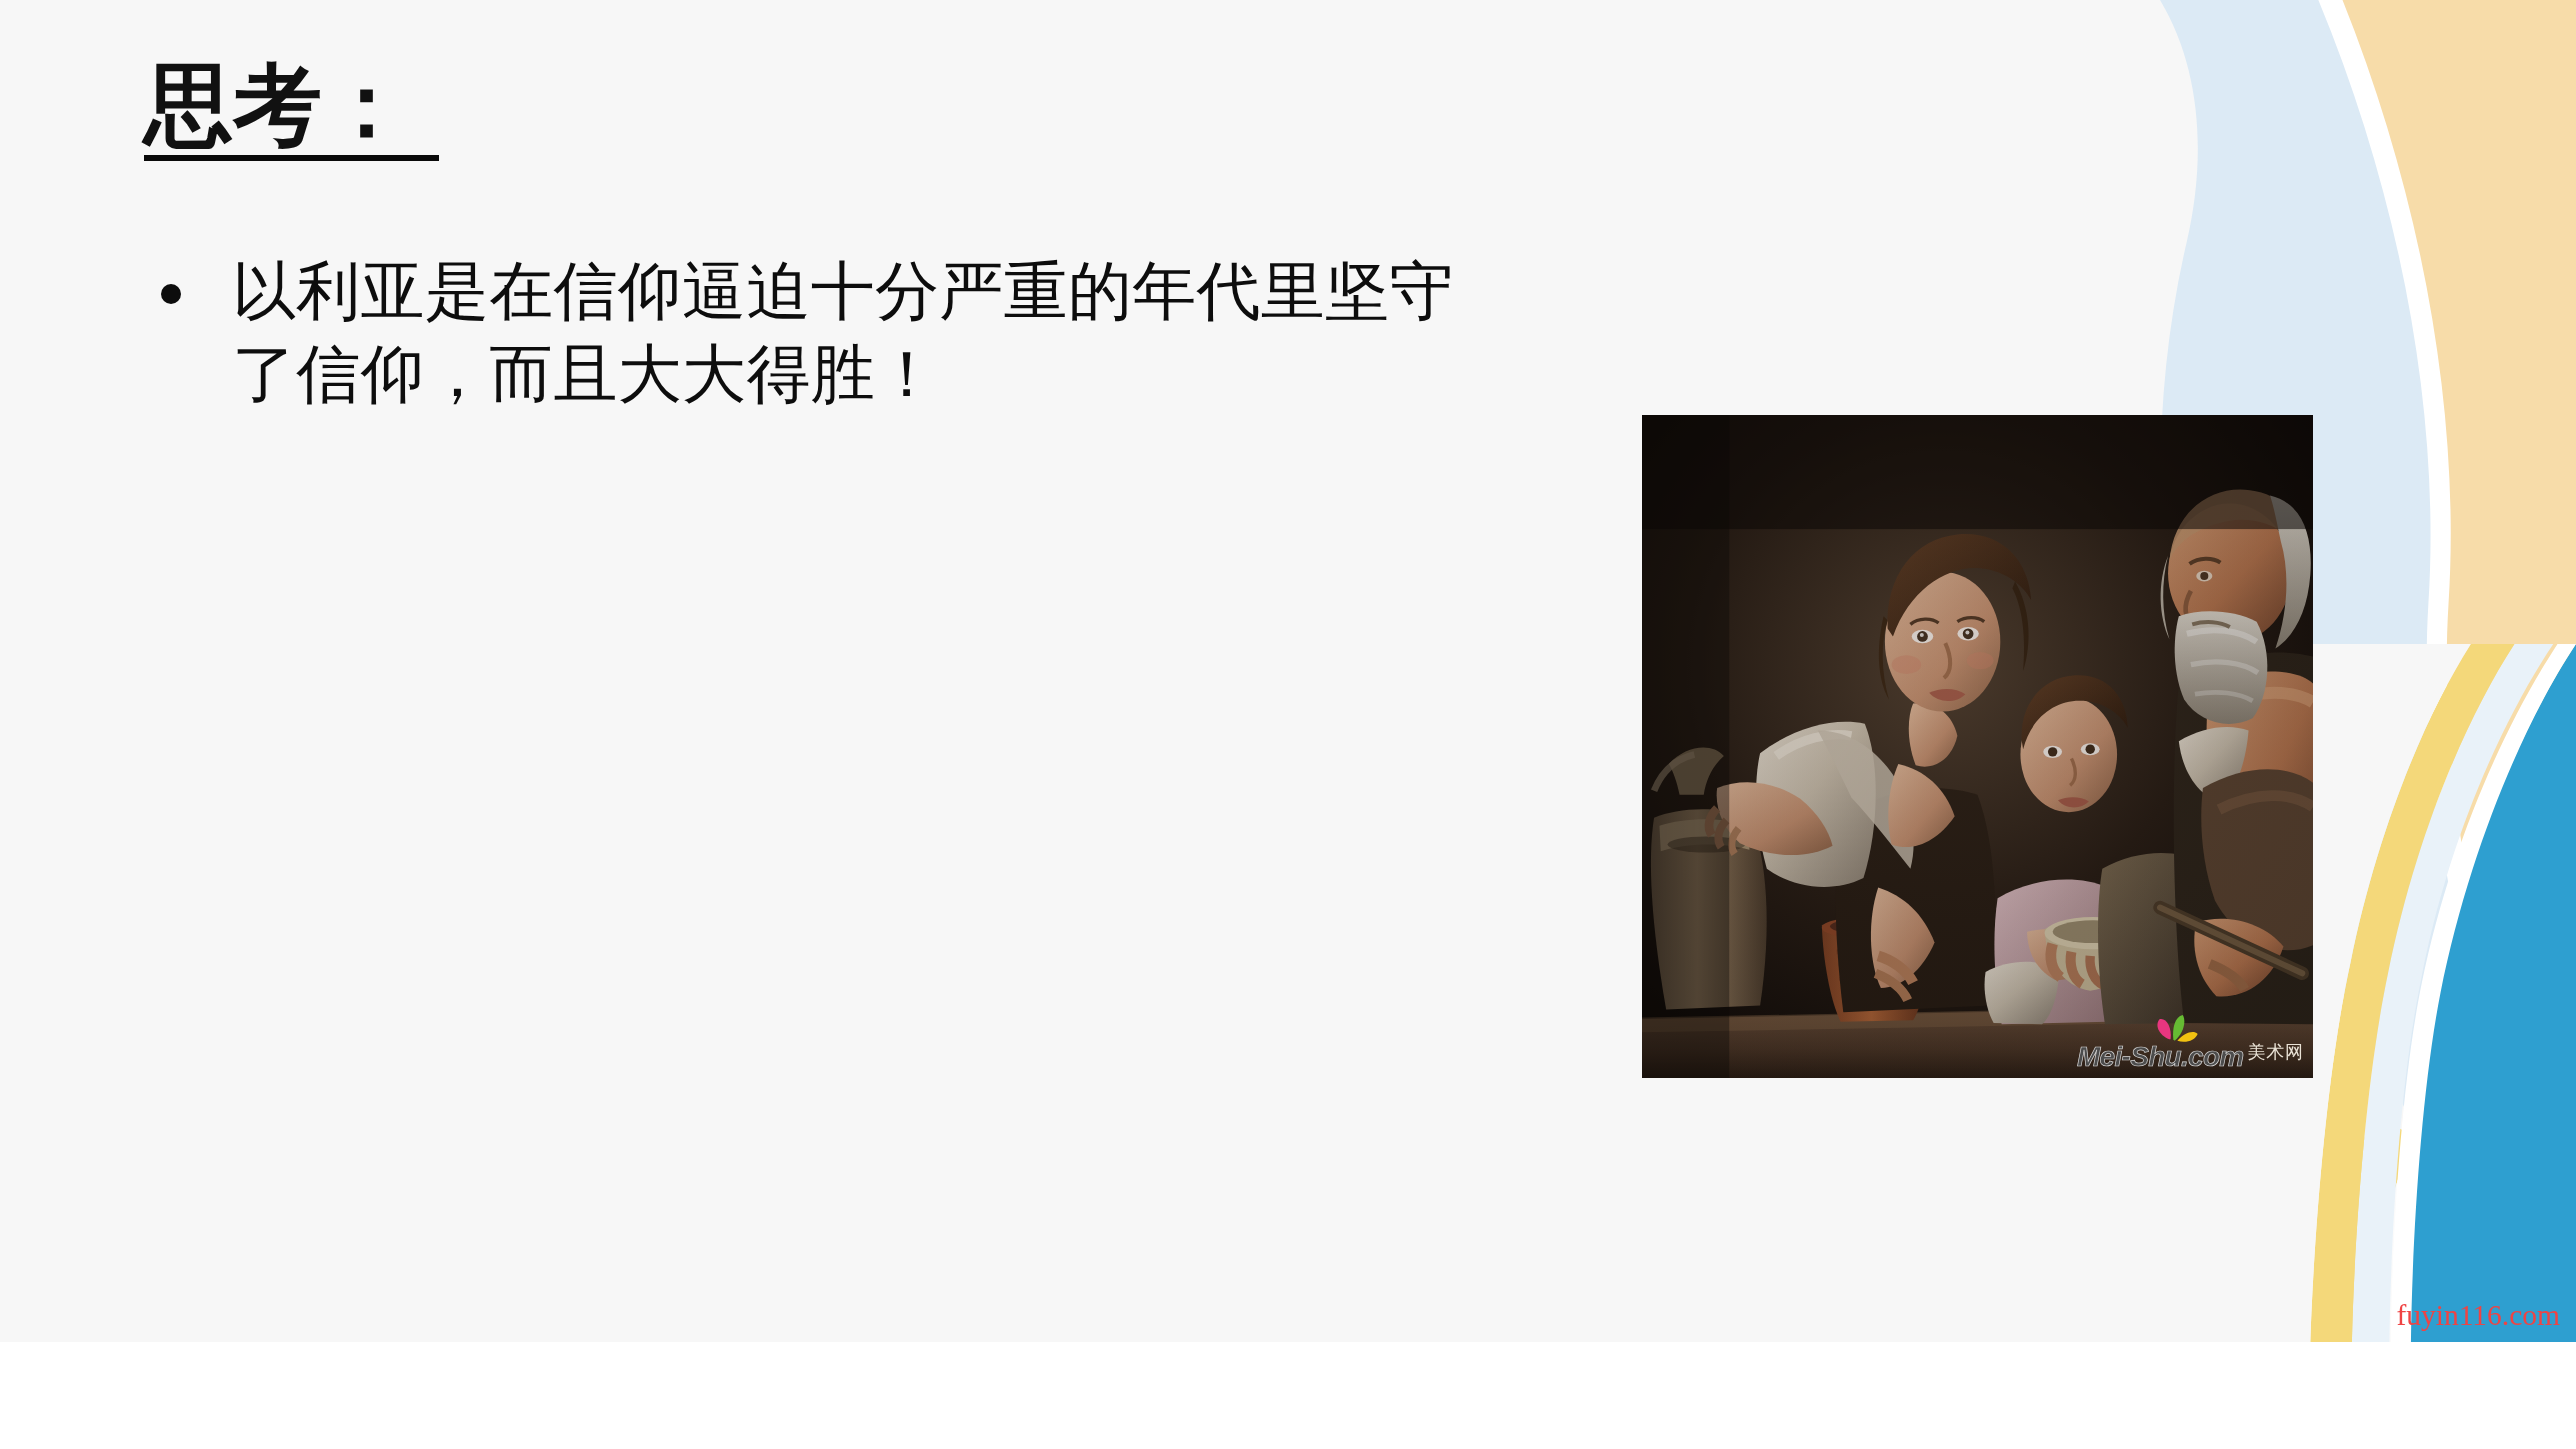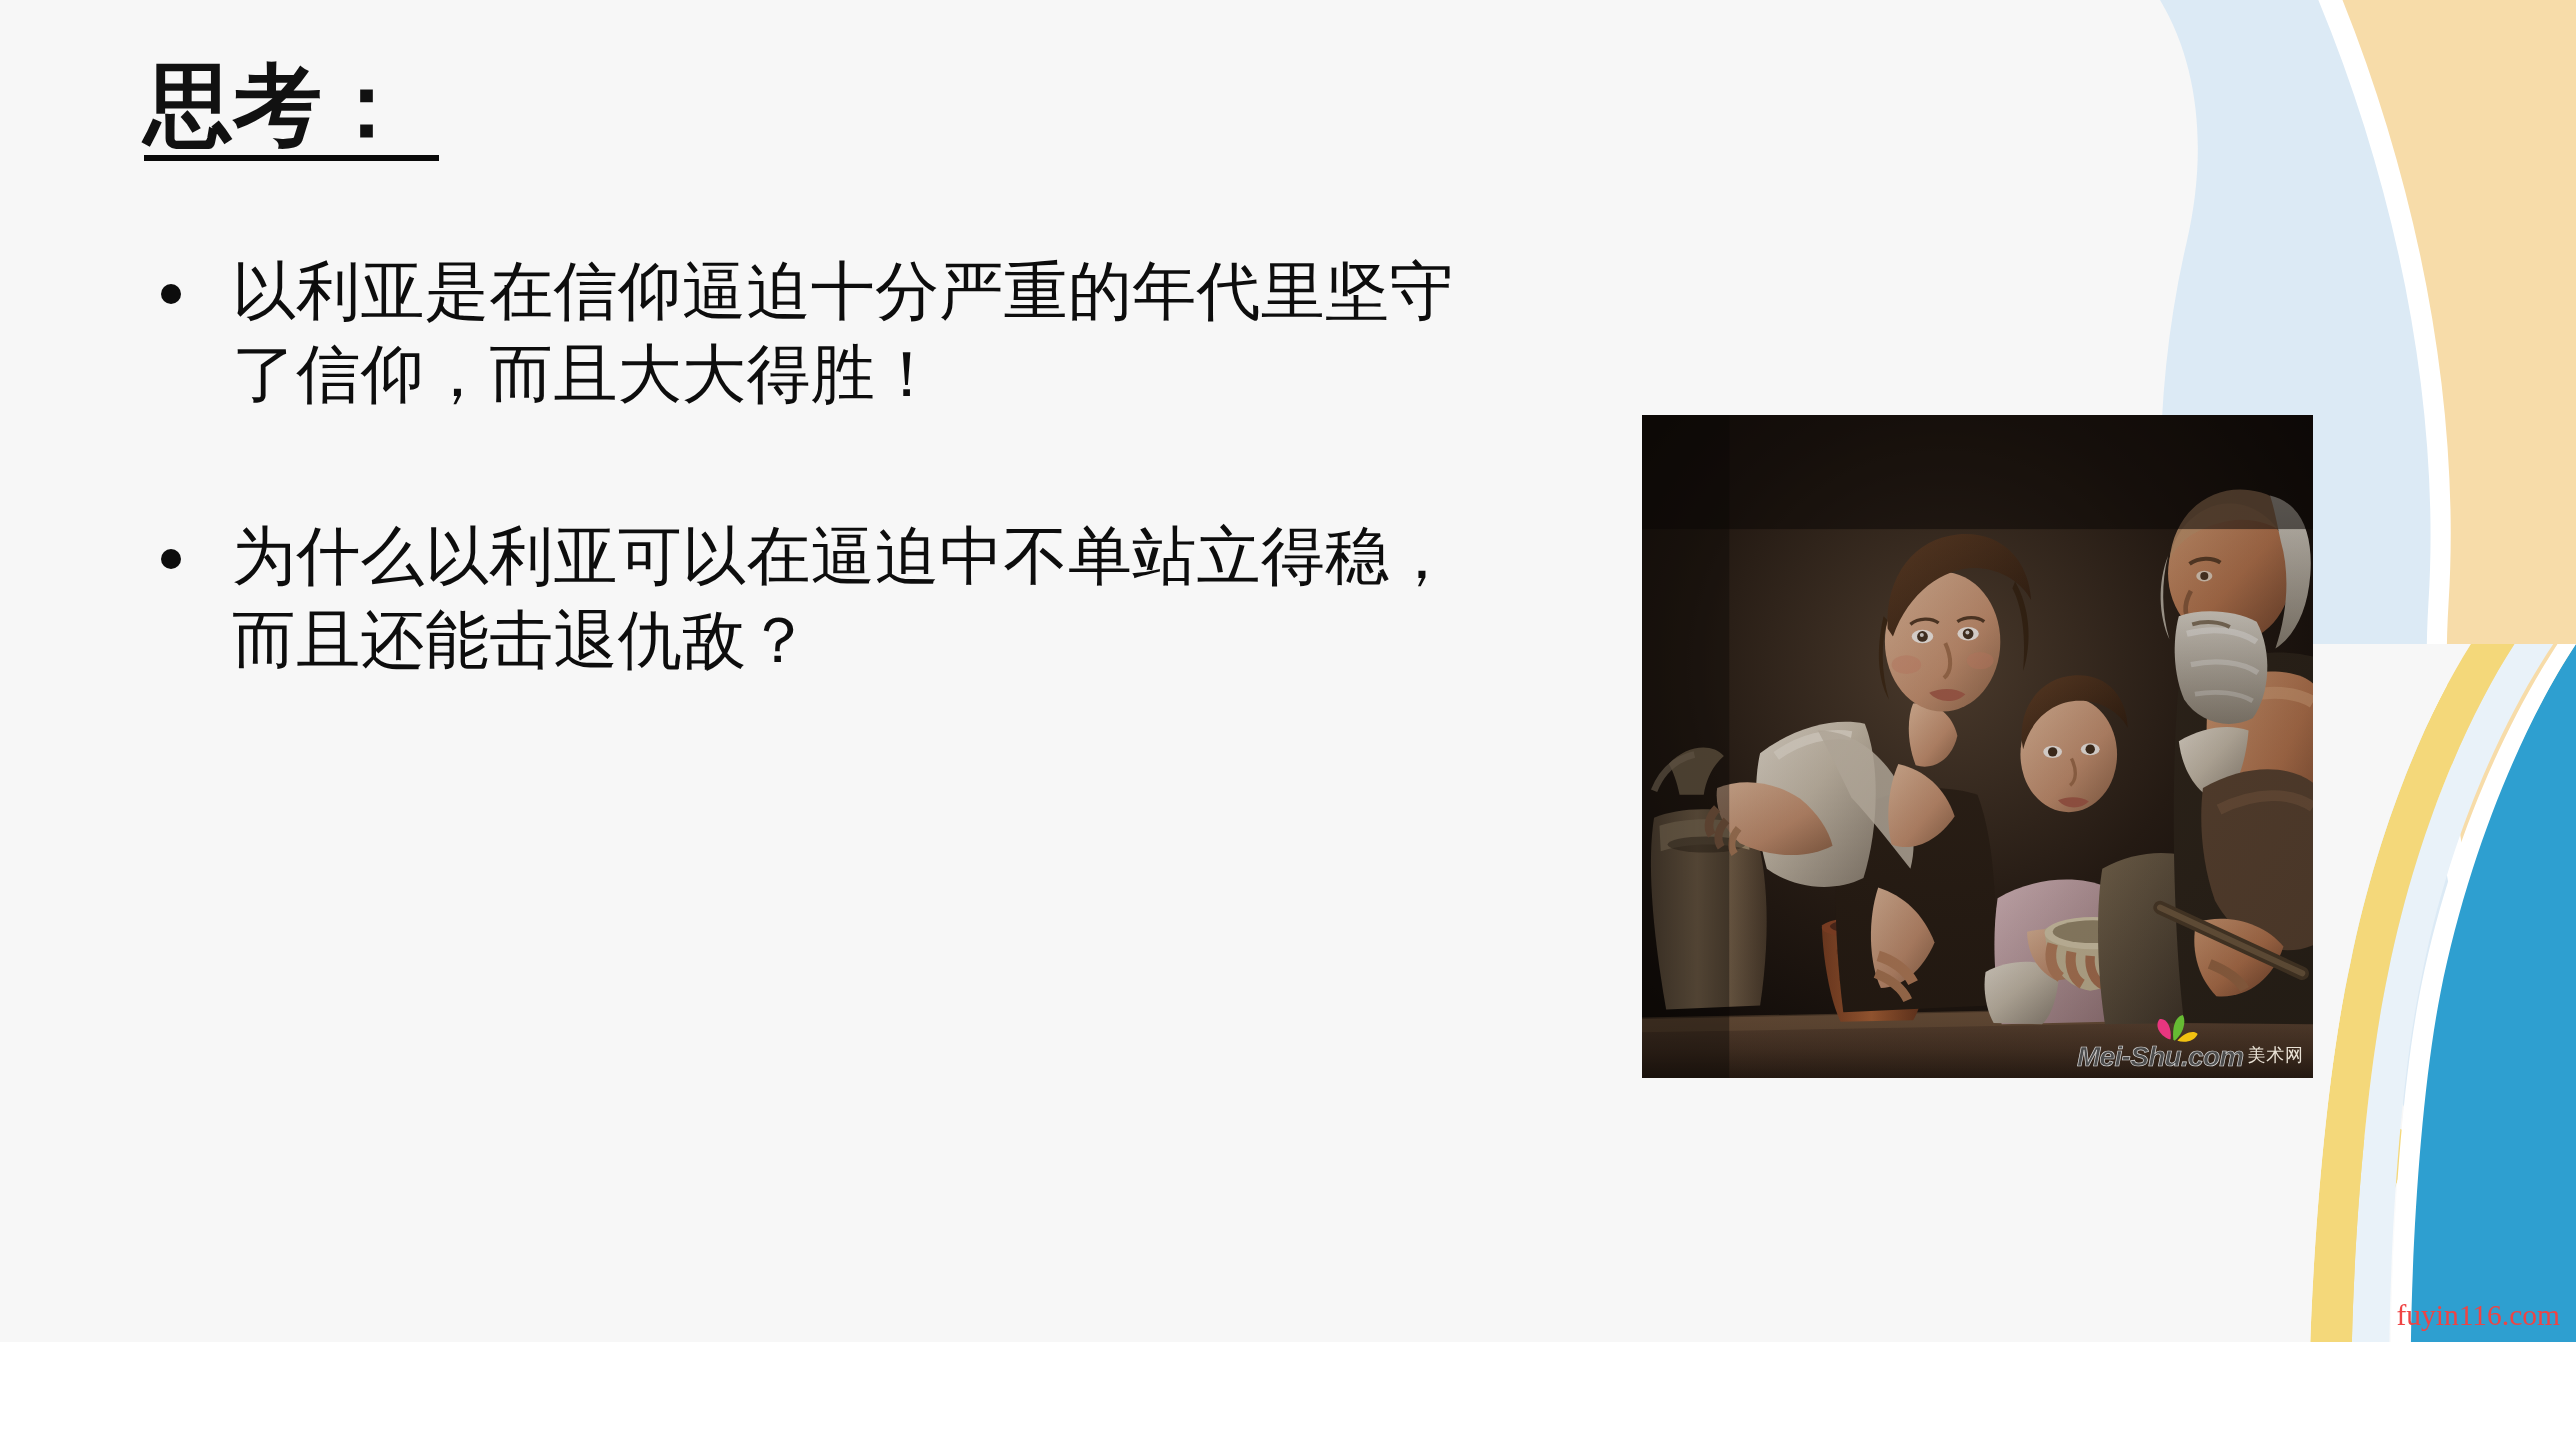--- a/index.html
+++ b/index.html
@@ -92,21 +92,21 @@
     background: #171310;
   }
   #painting-canvas { display: block; width: 100%; height: 100%; }
 
   
   #painting-watermark {
     position: absolute;
     right: 9.4px;
     bottom: 6.7px;
     display: flex;
-    align-items: center;
+    align-items: flex-start;
     gap: 4px;
     pointer-events: none;
   }
   #watermark-wordmark {
     font-family: "Liberation Sans", sans-serif;
     font-style: italic;
     font-weight: 700;
     font-size: 28px;
     color: #4c4c4c;
     -webkit-text-stroke: 0.7px #d8d8d8;
@@ -212,24 +212,20 @@
     <div id="page-title">思考：</div>
     <div id="title-underline"></div>
   </div>
 
   <ul id="bullet-list">
     <li class="bullet-item">
       <span class="bullet-marker"></span>
       <span class="bullet-text">以利亚是在信仰逼迫十分严重的年代里坚守了信仰，而且大大得胜！</span>
     </li>
     <li class="gap-1"></li>
-    <li class="bullet-item">
-      <span class="bullet-marker"></span>
-      <span class="bullet-text">为什么以利亚可以在逼迫中不单站立得稳，而且还能击退仇敌？</span>
-    </li>
     <li class="gap-2"></li>
   </ul>
 
   <div id="painting-frame">
     <svg id="painting-canvas" viewBox="0 0 1000 988" preserveAspectRatio="none" xmlns="http://www.w3.org/2000/svg">
       <defs>
         <radialGradient id="bgGlow" cx="45%" cy="38%" r="70%">
           <stop offset="0%" stop-color="#4a3a2c"></stop>
           <stop offset="55%" stop-color="#241a13"></stop>
           <stop offset="100%" stop-color="#0d0907"></stop>

